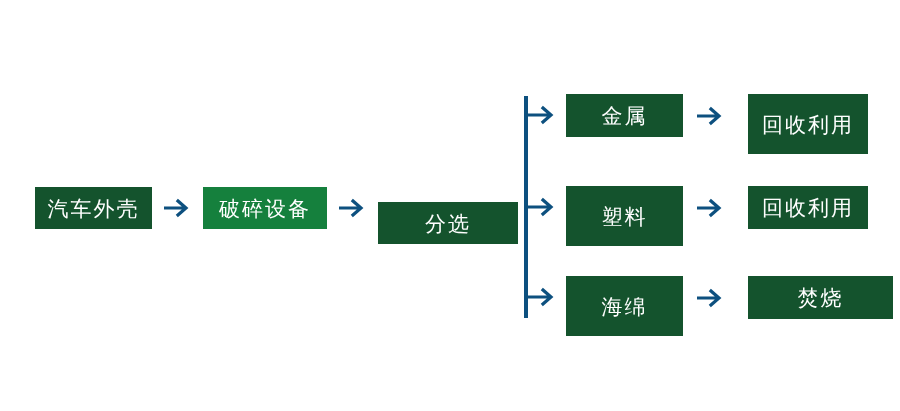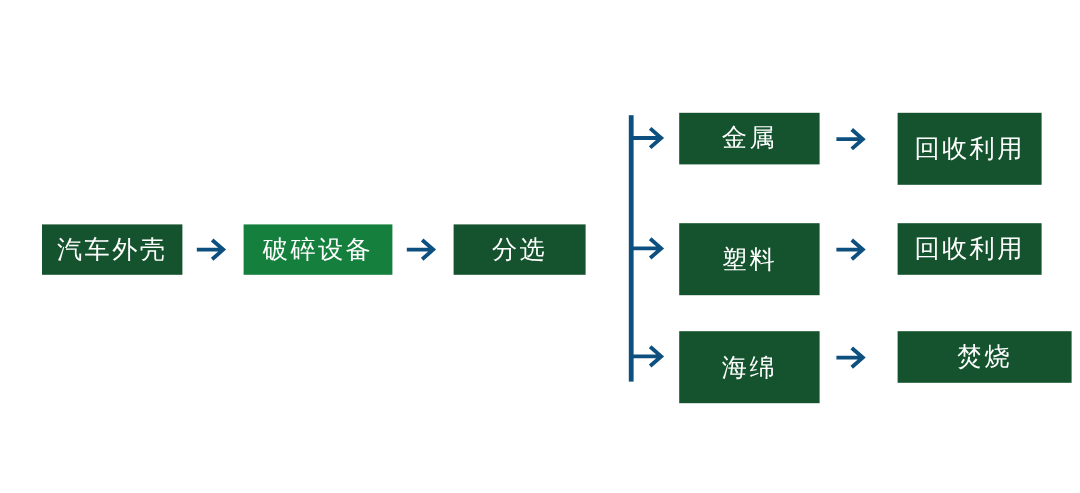--- a/index.html
+++ b/index.html
@@ -80,21 +80,21 @@
   </div>
 
   <div class="arrow" style="left:339px; top:193px; width:30px; height:30px;">
     <span>
       <svg width="30" height="22" viewBox="0 0 30 22" aria-hidden="true">
         <path d="M1 11 H20 M14 4 L22 11 L14 18" fill="none" stroke="#0d507f" stroke-width="3.2" stroke-linecap="square" stroke-linejoin="miter"></path>
       </svg>
     </span>
   </div>
 
-  <div class="node blue" style="left:378px; top:187px; width:110px; height:42px;">
+  <div class="node blue" style="left:378px; top:202px; width:140px; height:42px;">
     <span>分选</span>
   </div>
 
   <div class="bus-line" style="left:524px; top:96px; width:4px; height:222px;"></div>
 
   <div class="branch-arrow" style="left:526px; top:104px;">
     <span>
       <svg width="34" height="22" viewBox="0 0 34 22" aria-hidden="true">
         <path d="M0 11 H23 M17 4 L25 11 L17 18" fill="none" stroke="#0d507f" stroke-width="3.2" stroke-linecap="square" stroke-linejoin="miter"></path>
       </svg>

